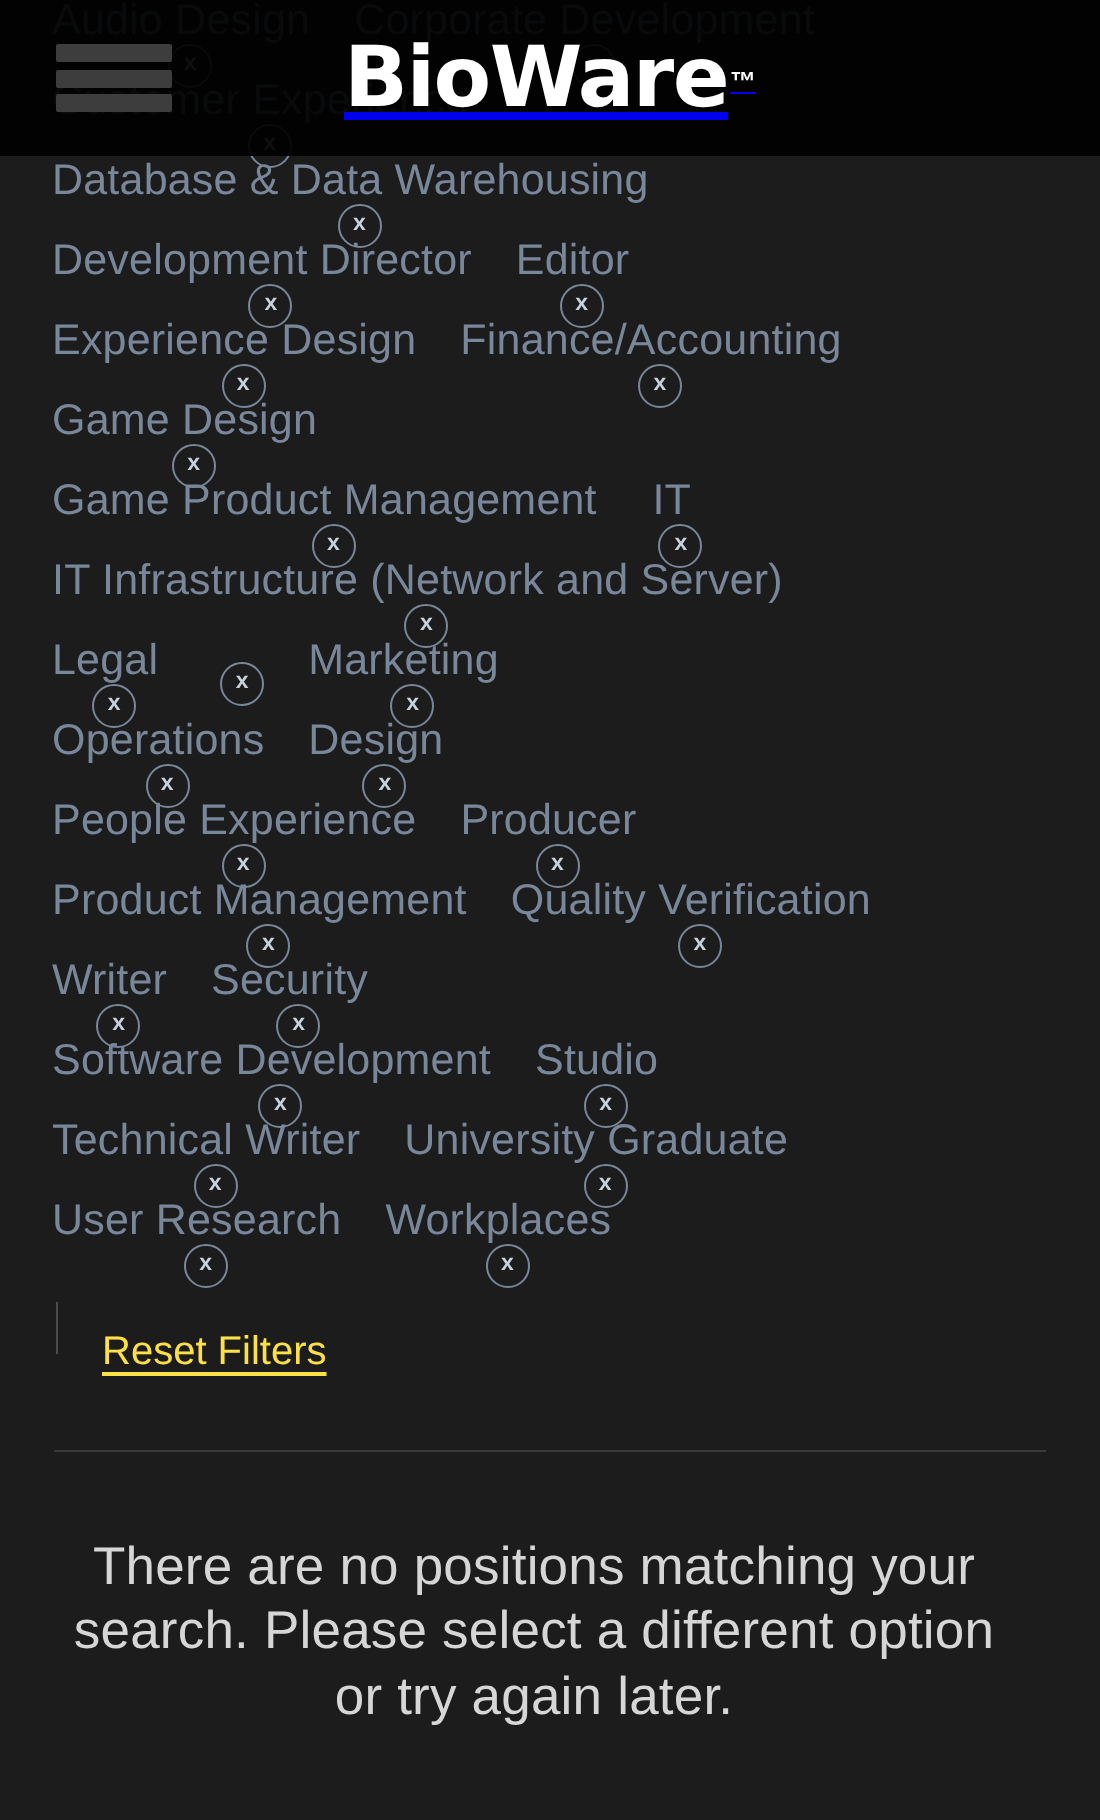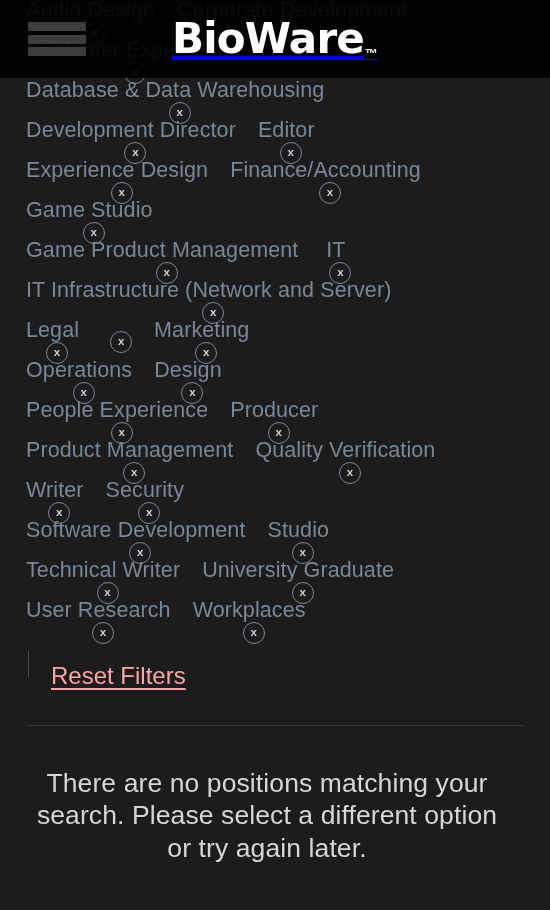--- a/index.html
+++ b/index.html
@@ -69,22 +69,22 @@
     align-items:center;
     padding-left:2px;
   }
   .reset-bar {
     width:1px; height:26px;
     background:#4a4a4a;
     margin-right:22px;
     flex:0 0 auto;
   }
   .reset-link {
-    color:#fca5a5;
-    font-size:24px;
+    color:#fde047;
+    font-size:20px;
     text-decoration:underline;
     text-underline-offset:4px;
     cursor:pointer;
     background:none;border:none;padding:0;
     font-family:inherit;
     margin-top:24px;
   }
 
   
   .divider {
@@ -135,21 +135,21 @@
     display:block;
     width:58px; height:9px;
     background:#3d3d3d;
     border-radius:1px;
   }
   .brand {
     position:absolute;
     left:50%; top:50%;
     transform:translate(-50%,-50%);
     display:flex;
-    align-items:flex-end;
+    align-items:center;
     cursor:pointer;
   }
   .brand-name {
     color:#ffffff;
     font-size:42px;
     font-weight:700;
     letter-spacing:-0.8px;
     line-height:1;
     font-family:"DejaVu Sans", sans-serif;
   }
@@ -205,21 +205,21 @@
           <span class="tag-label">Experience Design</span>
           <span class="tag-x">x</span>
         </button>
         <button class="tag">
           <span class="tag-label">Finance/Accounting</span>
           <span class="tag-x">x</span>
         </button>
       </div>
       <div class="filter-row">
         <button class="tag">
-          <span class="tag-label">Game Studio</span>
+          <span class="tag-label">Game Design</span>
           <span class="tag-x">x</span>
         </button>
       </div>
       <div class="filter-row">
         <button class="tag">
           <span class="tag-label">Game Product Management</span>
           <span class="tag-x">x</span>
         </button>
         <button class="tag">
           <span class="tag-label">IT</span>

